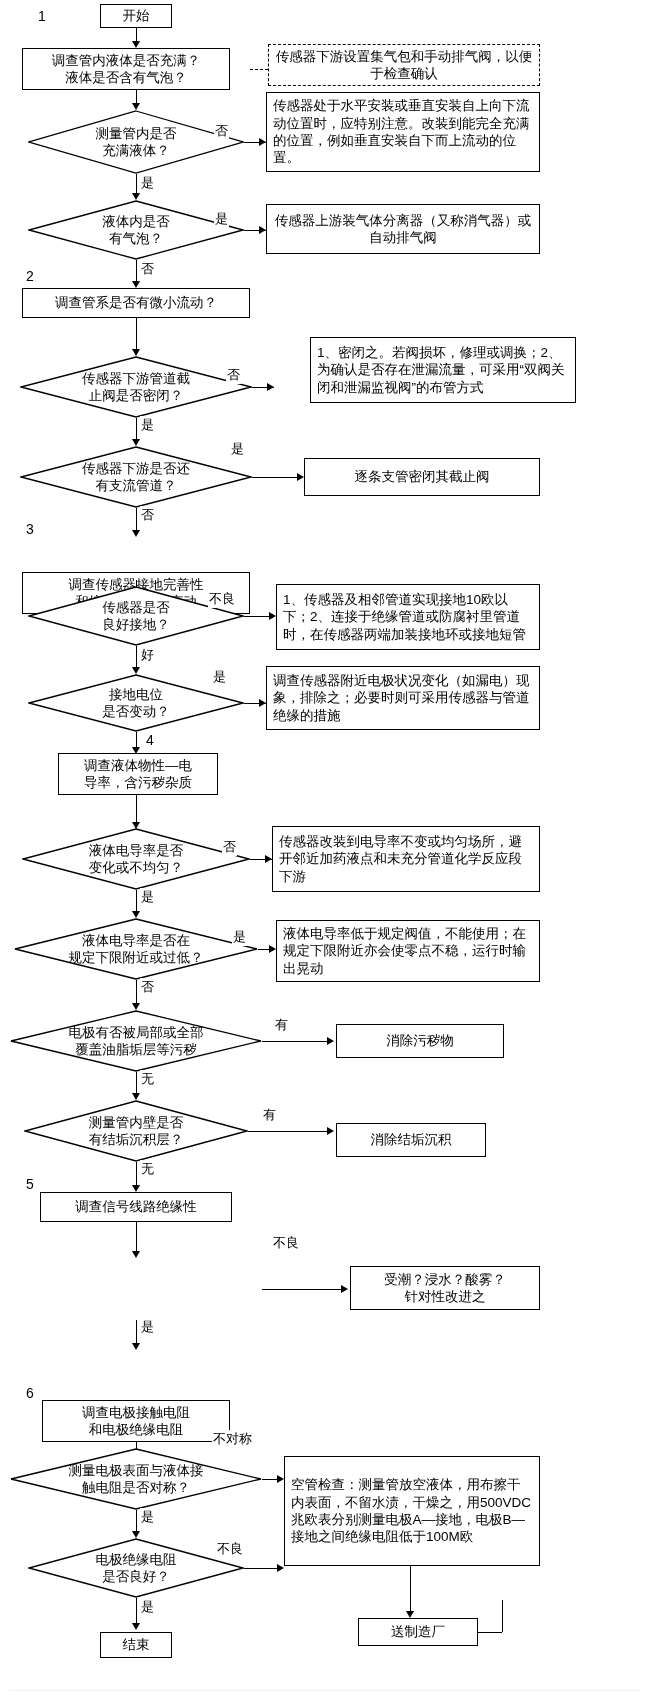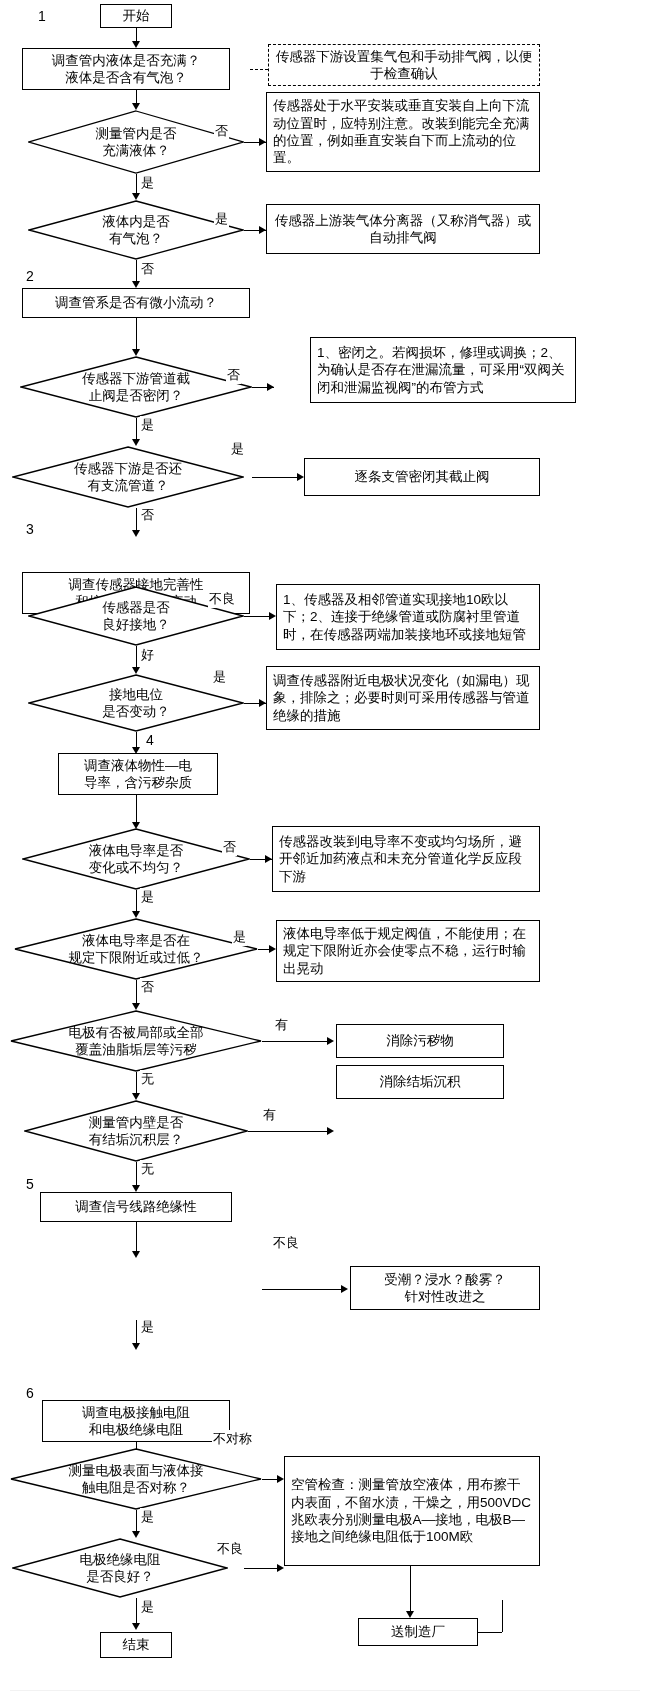--- a/index.html
+++ b/index.html
@@ -108,21 +108,21 @@
   <div class="arrow ar-right" style="left:267px;top:383px;"></div>
   <div class="lbl" style="left:226px;top:366px;">否</div>
   <div class="box left" style="left:274px;top:337px;width:266px;height:66px;padding:3px 6px;margin-left:36px;">
     <span>1、密闭之。若阀损坏，修理或调换；2、为确认是否存在泄漏流量，可采用“双阀关闭和泄漏监视阀”的布管方式</span>
   </div>
 
   <div class="ln vl" style="left:136px;top:418px;height:22px;"></div>
   <div class="arrow ar-down" style="left:132px;top:439px;"></div>
   <div class="lbl" style="left:140px;top:416px;">是</div>
 
-  <div class="dia" style="left:12px;top:446px;width:232px;height:62px;">
+  <div class="dia" style="left:20px;top:446px;width:232px;height:62px;">
     <svg class="shape" viewBox="0 0 232 62" preserveAspectRatio="none">
         <polygon points="116,1 231,31 116,61 1,31" fill="#fff" stroke="#000" stroke-width="1.3"></polygon>
       </svg>
     <div class="txt" style="white-space:pre-line;">传感器下游是否还
 有支流管道？</div>
   </div>
   <div class="ln hl" style="left:252px;top:477px;width:50px;"></div>
   <div class="arrow ar-right" style="left:297px;top:473px;"></div>
   <div class="lbl" style="left:230px;top:440px;">是</div>
   <div class="box" style="left:304px;top:458px;width:236px;height:38px;">
@@ -239,21 +239,21 @@
   <div class="dia" style="left:24px;top:1100px;width:224px;height:62px;">
     <svg class="shape" viewBox="0 0 224 62" preserveAspectRatio="none">
         <polygon points="112,1 223,31 112,61 1,31" fill="#fff" stroke="#000" stroke-width="1.3"></polygon>
       </svg>
     <div class="txt" style="white-space:pre-line;">测量管内壁是否
 有结垢沉积层？</div>
   </div>
   <div class="ln hl" style="left:248px;top:1131px;width:84px;"></div>
   <div class="arrow ar-right" style="left:327px;top:1127px;"></div>
   <div class="lbl" style="left:262px;top:1106px;">有</div>
-  <div class="box" style="left:336px;top:1065px;width:168px;height:34px;">
+  <div class="box" style="left:336px;top:1123px;width:150px;height:34px;">
     <span>消除结垢沉积</span>
   </div>
 
   <div class="ln vl" style="left:136px;top:1162px;height:24px;"></div>
   <div class="arrow ar-down" style="left:132px;top:1185px;"></div>
   <div class="lbl" style="left:140px;top:1160px;">无</div>
 
   <div class="box" style="left:40px;top:1192px;width:192px;height:30px;">
     <span>调查信号线路绝缘性</span>
   </div>
@@ -287,21 +287,21 @@
 触电阻是否对称？</div>
   </div>
   <div class="ln hl" style="left:262px;top:1479px;width:20px;"></div>
   <div class="arrow ar-right" style="left:277px;top:1475px;"></div>
   <div class="lbl" style="left:212px;top:1430px;">不对称</div>
 
   <div class="ln vl" style="left:136px;top:1510px;height:22px;"></div>
   <div class="arrow ar-down" style="left:132px;top:1531px;"></div>
   <div class="lbl" style="left:140px;top:1508px;">是</div>
 
-  <div class="dia" style="left:12px;top:1538px;width:216px;height:60px;">
+  <div class="dia" style="left:28px;top:1538px;width:216px;height:60px;">
     <svg class="shape" viewBox="0 0 216 60" preserveAspectRatio="none">
         <polygon points="108,1 215,30 108,59 1,30" fill="#fff" stroke="#000" stroke-width="1.3"></polygon>
       </svg>
     <div class="txt" style="white-space:pre-line;">电极绝缘电阻
 是否良好？</div>
   </div>
   <div class="ln hl" style="left:244px;top:1568px;width:38px;"></div>
   <div class="arrow ar-right" style="left:277px;top:1564px;"></div>
   <div class="lbl" style="left:216px;top:1540px;">不良</div>
 

